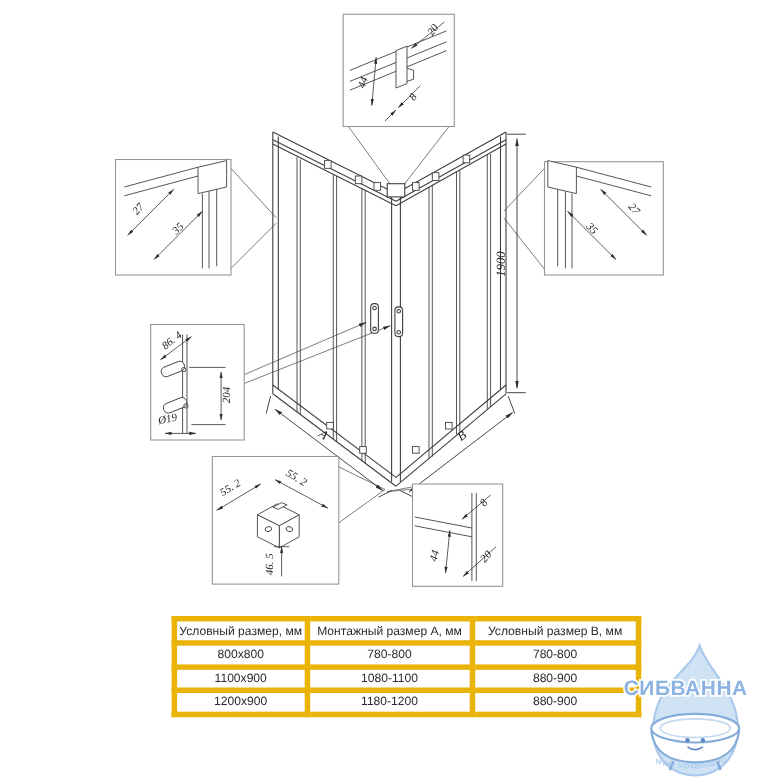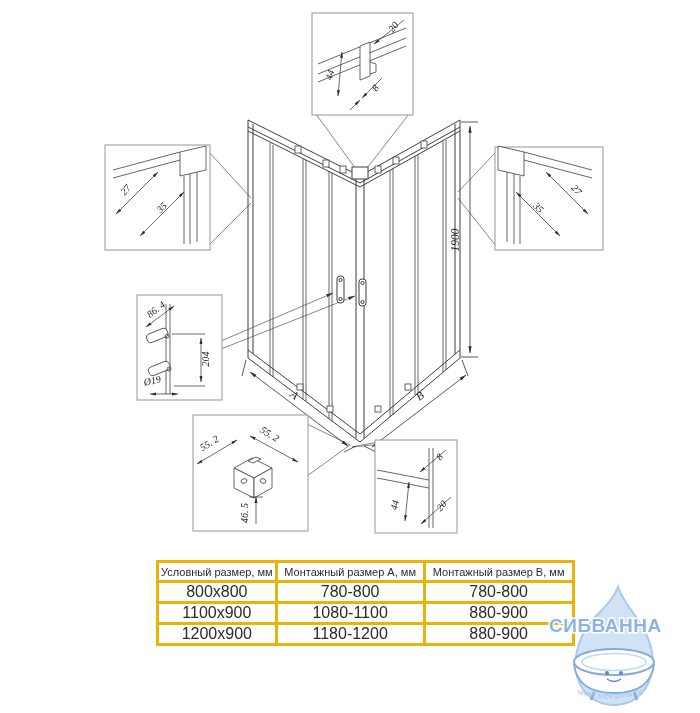--- a/index.html
+++ b/index.html
@@ -3,27 +3,27 @@
 <meta charset="utf-8">
 <style>
   html,body{margin:0;padding:0;background:#fff;}
   #canvas{position:relative;width:700px;height:713px;background:#fff;overflow:hidden;
           font-family:"Liberation Sans",sans-serif;}
   #drawing{position:absolute;left:0;top:0;}
   .dimtxt{font-family:"Liberation Serif",serif;font-style:italic;font-size:10px;fill:#1c1c1c;}
   .dimtxt-lg{font-family:"Liberation Serif",serif;font-style:italic;font-size:11.5px;fill:#1c1c1c;}
   
   #size-table{position:absolute;left:156px;top:560px;border-collapse:collapse;table-layout:fixed;}
-  #size-table td,#size-table th{border:3px solid #eab308;text-align:center;vertical-align:middle;
+  #size-table td,#size-table th{border:5px solid #eab308;text-align:center;vertical-align:middle;
       color:#2b2b2b;padding:0 2px;overflow:hidden;white-space:nowrap;}
   #size-table th{font-size:11px;font-weight:normal;height:17px;}
-  #size-table td{font-size:16px;height:16.5px;}
+  #size-table td{font-size:11px;height:16.5px;}
   .c1{width:110px}.c2{width:141px}.c3{width:142px}
   
-  #watermark{position:absolute;left:548px;top:584px;width:134px;height:128px;}
+  #watermark{position:absolute;left:566px;top:584px;width:134px;height:128px;}
   .wm-brand{font-family:"Liberation Sans",sans-serif;font-weight:bold;font-size:19px;
             fill:#8db3e2;letter-spacing:.5px;paint-order:stroke;stroke:#ffffff;stroke-width:3px;}
   .wm-url{font-family:"Liberation Sans",sans-serif;font-size:8px;fill:#a3c3e9;letter-spacing:.4px;}
 </style>
 </head>
 <body>
 
 <div id="canvas">
 
 <svg id="drawing" width="700" height="713" viewBox="0 0 700 713">
@@ -248,21 +248,21 @@
     <text class="dimtxt" x="398" y="506" text-anchor="middle" transform="rotate(-76 398 506)">44</text>
     <text class="dimtxt" x="444" y="508" text-anchor="middle" transform="rotate(-48 444 508)">20</text>
   </g>
 </svg>
 
 <table id="size-table">
   <thead>
     <tr>
       <th class="c1">Условный размер, мм</th>
       <th class="c2">Монтажный размер A, мм</th>
-      <th class="c3">Монтажный размер B, мм</th>
+      <th class="c3">Условный размер B, мм</th>
     </tr>
   </thead>
   <tbody>
     <tr>
       <td>800x800</td>
       <td>780-800</td>
       <td>780-800</td>
     </tr>
     <tr>
       <td>1100x900</td>

